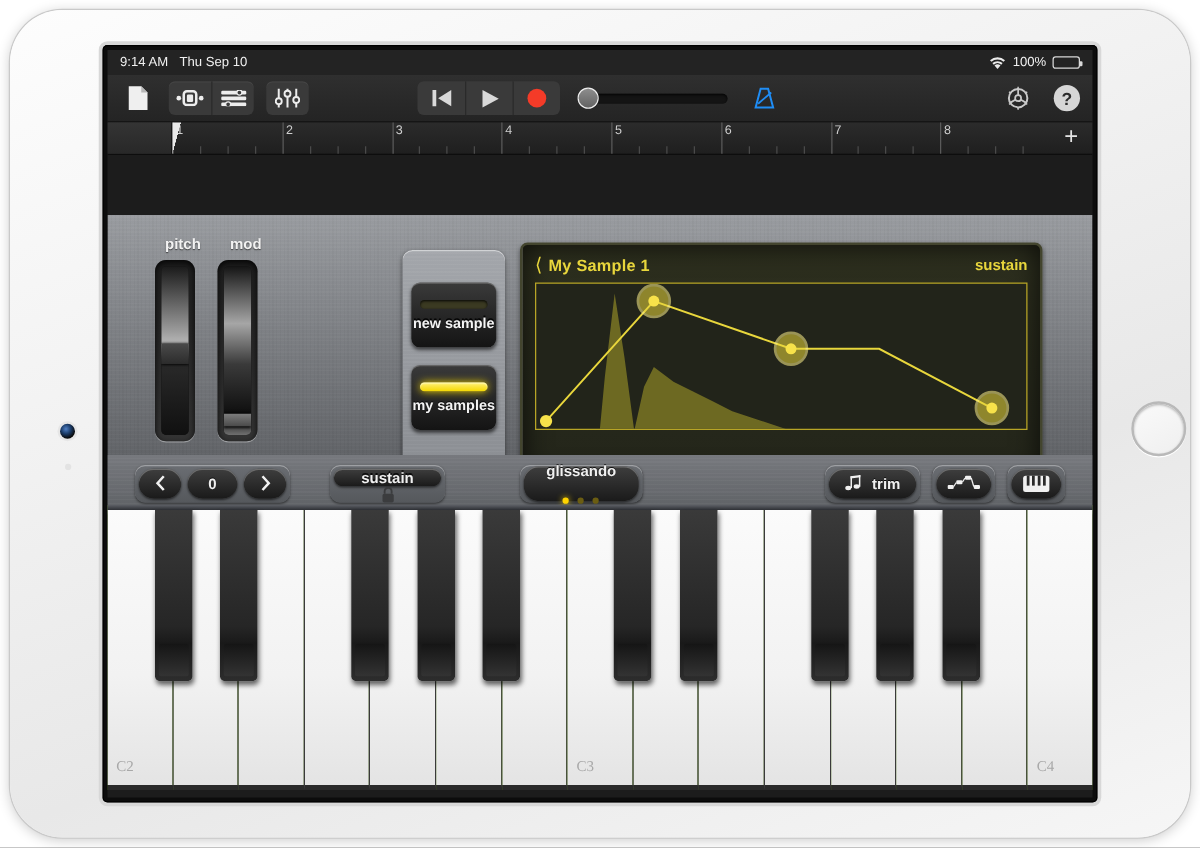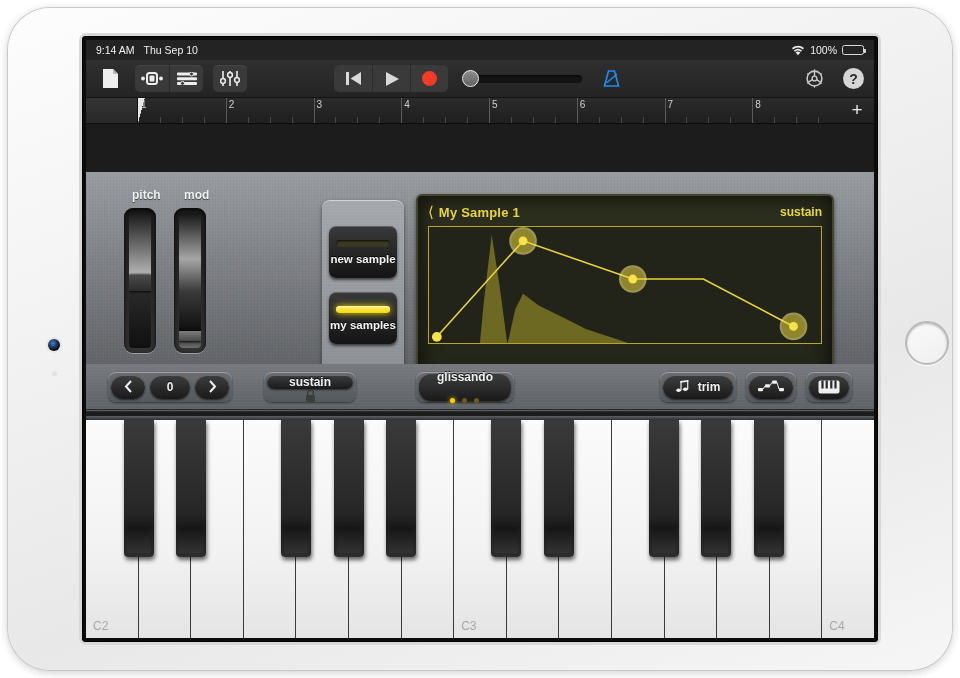--- a/index.html
+++ b/index.html
@@ -294,22 +294,23 @@
   }
   .glissando-wrap {
     display:flex; flex-direction:column; align-items:center; gap:14px;
   }
   .dots { display:flex; gap:7px; }
   .dot { width:5px; height:5px; border-radius:50%; background:#6b5d12; }
   .dot.on { background:#ffd400; box-shadow:0 0 5px #ffd400; }
 
   
   .keyboard {
-    position: absolute; left: 0; top: 376px; width: 100%; height: 228px;
+    position: absolute; left: 0; top: 364px; width: 100%; height: 228px;
     background: #4d7c0f;
+    font-family: Liberation Serif, serif;
   }
   .kb-top {
     position:absolute; left:0; top:0; width:100%; height:4px;
     background: linear-gradient(#5c5f65,#2e3035);
   }
   .white-row { position:absolute; left:0; top:4px; width:100%; height:224px; display:flex; }
   .wkey {
     flex: 1 1 0; position: relative;
     background: linear-gradient(180deg,#fbfbfb 0%,#f2f2f2 60%,#e4e4e4 100%);
     border-right: 1px solid #3a3a3a;

